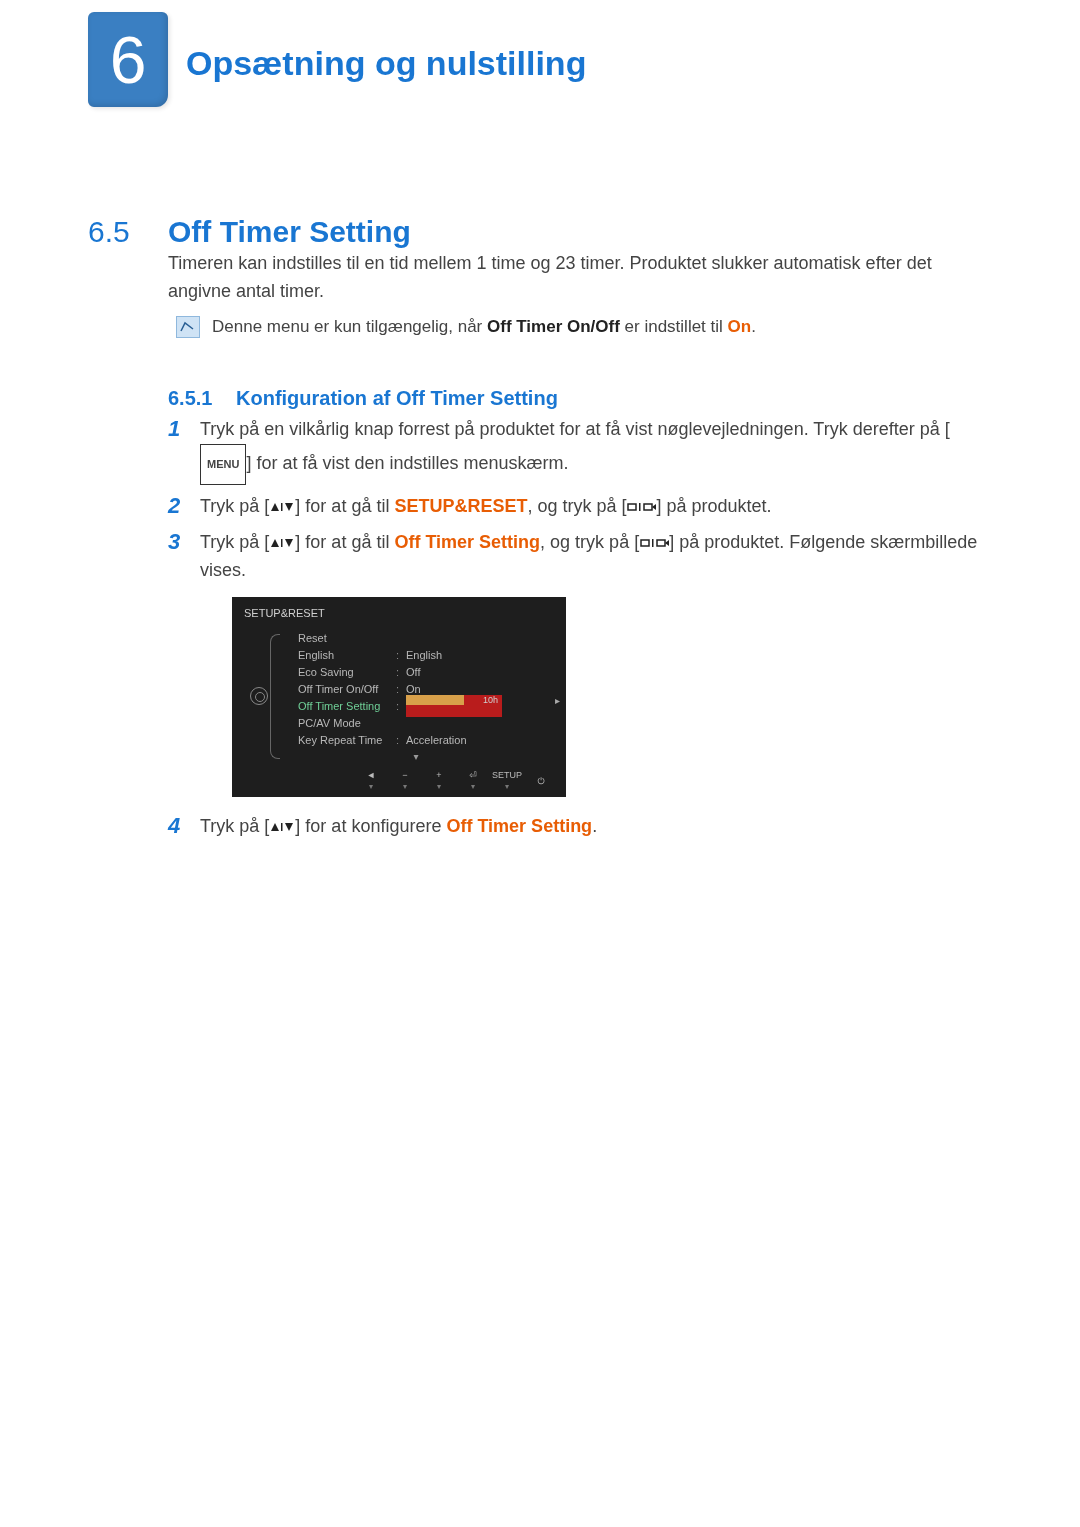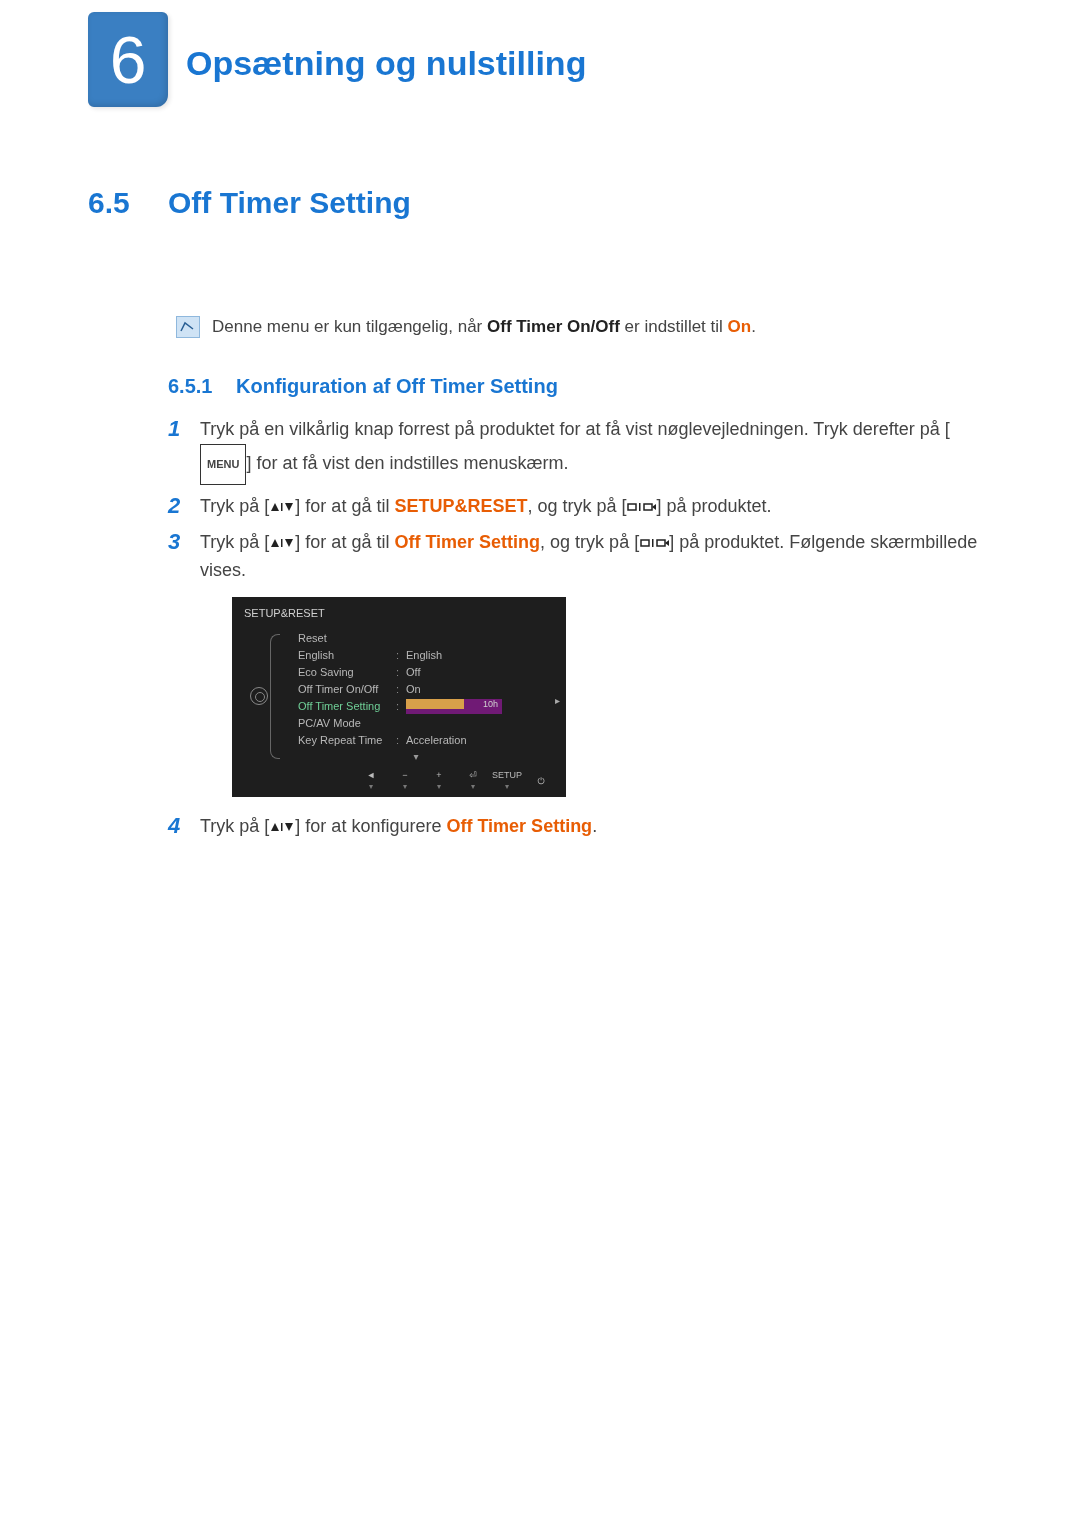--- a/index.html
+++ b/index.html
@@ -48,22 +48,23 @@
   .section-row {
     position: absolute;
     left: 88px;
     top: 186px;
     display: flex;
     align-items: baseline;
   }
   .section-num {
     color: #1976d2;
     font-size: 30px;
-    font-weight: bold;
+    font-weight: normal;
     width: 80px;
+    margin-top: 29px;
   }
   .section-title {
     color: #1976d2;
     font-size: 30px;
     font-weight: bold;
   }
   .intro-text {
     position: absolute;
     left: 168px;
     top: 250px;
@@ -106,20 +107,21 @@
   .subsection-num {
     color: #1976d2;
     font-size: 20px;
     font-weight: bold;
     width: 68px;
   }
   .subsection-title {
     color: #1976d2;
     font-size: 20px;
     font-weight: bold;
+    margin-top: 12px;
   }
   .steps {
     position: absolute;
     left: 168px;
     top: 416px;
     width: 810px;
   }
   .step {
     display: flex;
     margin-bottom: 8px;
@@ -212,21 +214,21 @@
   .osd-label { width: 110px; color: #b8b8b8; padding-left: 12px; }
   .osd-sep { width: 10px; color: #888; }
   .osd-val { color: #b8b8b8; flex:1; }
   .osd-row.highlight .osd-label { color: #6fcf97; }
   .slider-wrap {
     display: flex;
     align-items: center;
     position: relative;
   }
   .slider-bg {
-    width: 96px; height: 15px; background: #701a75; position: relative;
+    width: 96px; height: 22px; background: #b91c1c; position: relative;
   }
   .slider-fill {
     height: 10px; background: #d8a04a; width: 58px;
   }
   .slider-val {
     position: absolute; right: 4px; top: -1px; font-size: 9px; color: #d0d0d0;
   }
   .osd-arrow-down {
     text-align: center;
     font-size: 10px;
@@ -296,20 +298,21 @@
   <div class="header-block">
     <div class="chapter-badge">6</div>
     <div class="chapter-title">Opsætning og nulstilling</div>
   </div>
 
   <div class="section-row">
     <div class="section-num">6.5</div>
     <div class="section-title">Off Timer Setting</div>
   </div>
 
+  <div class="intro-text">Timeren kan indstilles til en tid mellem 1 time og 23 timer. Produktet slukker automatisk efter det angivne antal timer.</div>
 
   <div class="note-row">
     <div class="note-icon">
       <svg width="18" height="16" viewBox="0 0 18 16">
           <path d="M2 12 L6 4 L14 10" stroke="#2a5f94" stroke-width="1.5" fill="none"></path>
         </svg>
     </div>
     <div class="note-text">
       <span>Denne menu er kun tilgængelig, når </span><span class="bold-ui">Off Timer On/Off</span><span> er indstillet til </span><span class="bold-orange">On</span><span>.</span>
     </div>

